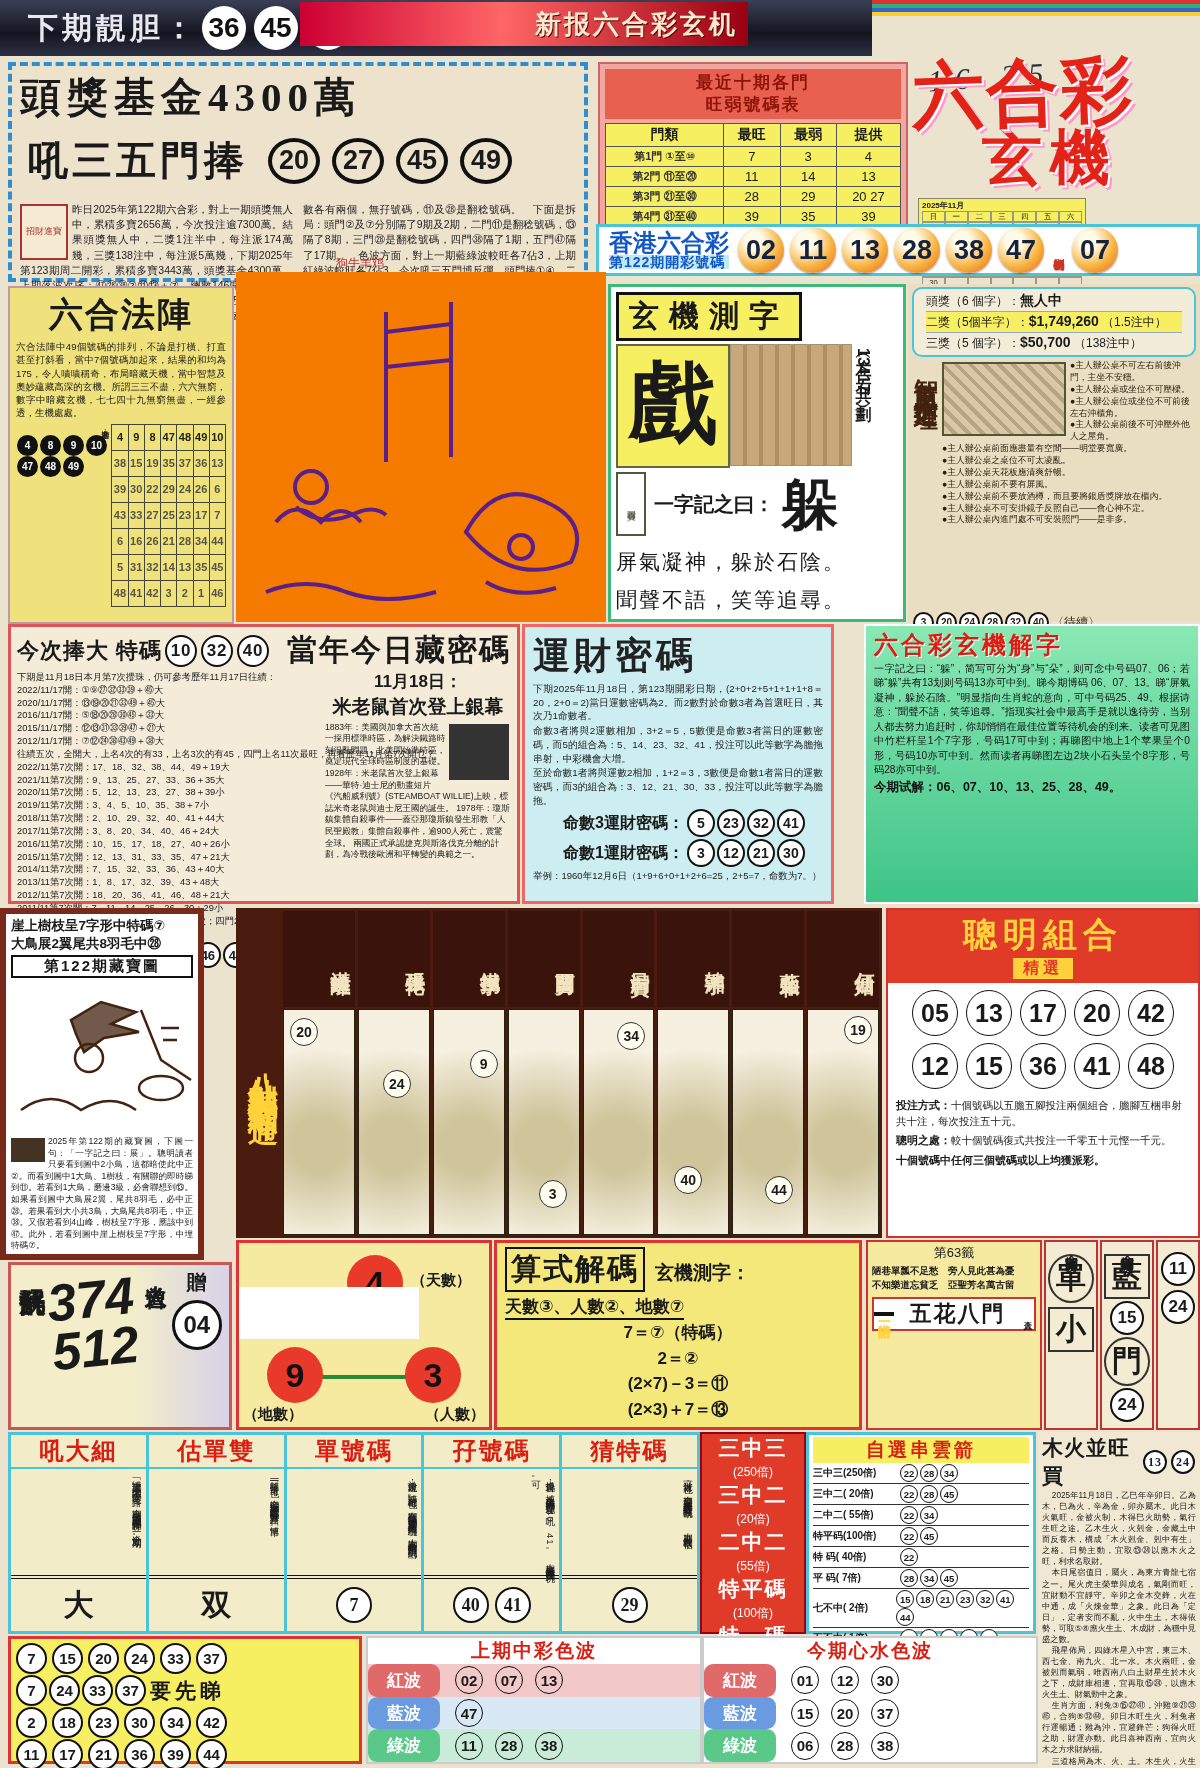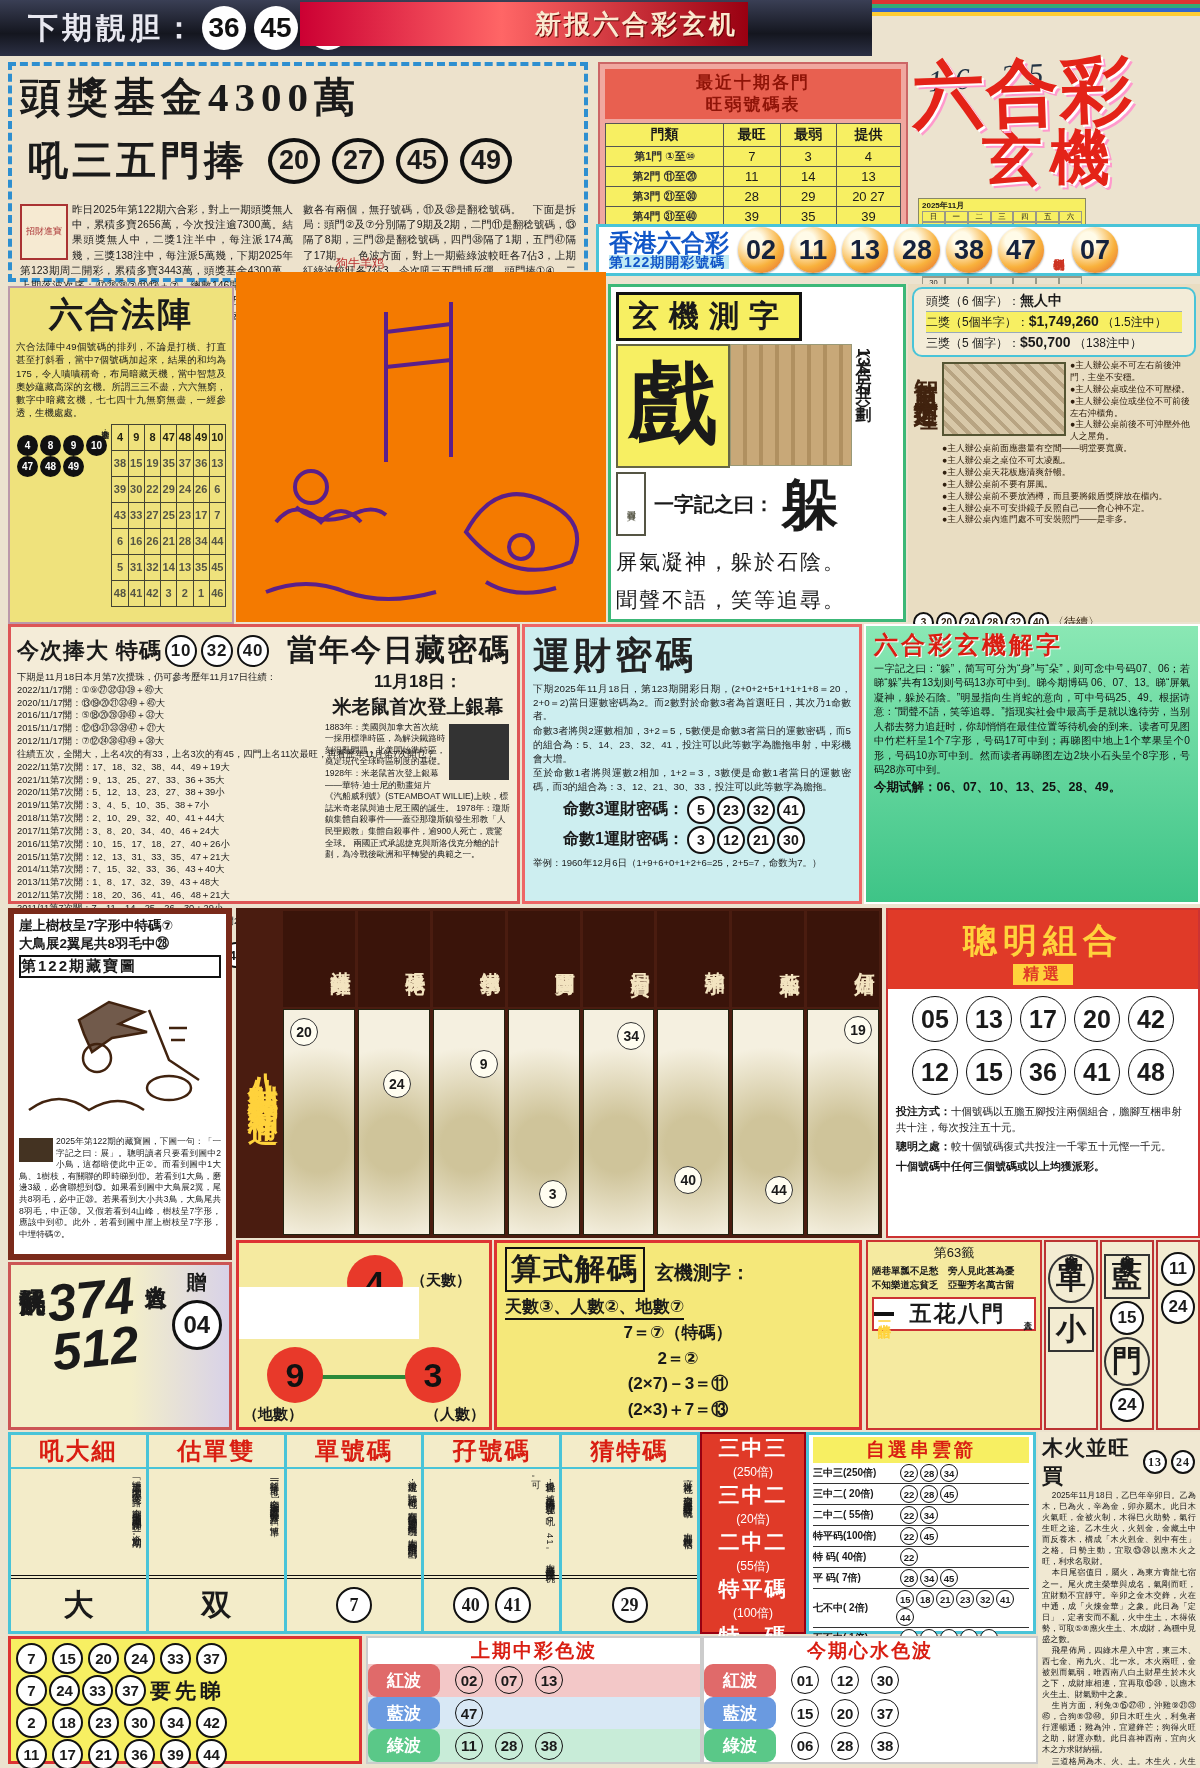--- a/index.html
+++ b/index.html
@@ -111,36 +111,36 @@
   .zangcols{display:flex;gap:8px;}
   .zhist{width:300px;font-size:9.3px;line-height:1.38;}
   .zhist span{display:block;white-space:nowrap;}
   .zev{flex:1;font-size:8.6px;line-height:1.35;}
   .zev .d1{font-size:17px;font-weight:bold;text-align:center;}
   .zev .d2{font-size:19px;font-weight:bold;text-align:center;margin-bottom:2px;}
   .mickey{width:60px;height:56px;background:#333;float:right;margin:2px;}
   .zfoot{display:flex;align-items:center;gap:3px;font-size:13px;font-weight:bold;margin-top:2px;}
   .zfoot .circ{width:22px;height:22px;font-size:13px;}
   
-  .yun{left:522px;top:624px;width:340px;height:280px;background:#cdeef0;border:3px solid #e66;padding:4px 8px;}
+  .yun{left:522px;top:624px;width:312px;height:280px;background:#cdeef0;border:3px solid #e66;padding:4px 8px;}
   .yun h3{margin:0;font-size:37px;font-family:"Liberation Serif",serif;letter-spacing:4px;color:#222;}
   .yun p{margin:1px 0;font-size:9.8px;line-height:1.4;text-align:justify;}
   .yunres{font-size:16px;font-weight:bold;display:flex;align-items:center;gap:2px;margin:2px 0 0 30px;}
   .yunres .circ{width:24px;height:24px;font-size:14px;}
   .yunex{font-size:9.5px;margin-top:3px;}
   
   .jiezi{left:864px;top:624px;width:336px;height:280px;background:linear-gradient(180deg,#8ae8b4,#3ec487);
          border:2px solid #fff;padding:3px 8px;}
   .jiezi h3{margin:0;font-size:24px;color:#d91e12;font-weight:bold;letter-spacing:3px;text-shadow:1px 1px 0 #fff;}
   .jiezi p{margin:1px 0;font-size:10.2px;line-height:1.42;text-align:justify;color:#111;}
   .jiezi .try{font-weight:bold;font-size:12.5px;}
   
-  .zb{left:8px;top:908px;width:224px;height:352px;border:6px solid #7a2a1a;background:#fff;padding:3px 5px;}
+  .zb{left:0;top:908px;width:204px;height:352px;border:6px solid #7a2a1a;background:#fff;padding:3px 5px;}
   .zb .l1{font-size:13.5px;font-weight:bold;white-space:nowrap;}
-  .zb .l3{border:2px solid #111;font-weight:bold;font-size:15px;margin:2px 0;letter-spacing:2px;}
+  .zb .l3{border:2px solid #111;text-align:center;font-weight:bold;font-size:15px;margin:2px 0;letter-spacing:2px;}
   .zb p{font-size:8.6px;line-height:1.35;margin:2px 0;text-align:justify;}
   .chest{width:34px;height:24px;background:#432;float:left;margin:2px 3px 0 0;}
   
   .fu{left:8px;top:1262px;width:224px;height:168px;background:linear-gradient(90deg,#f3eec9 55%,#d8d2e8);
       border:3px solid #c55;display:flex;padding:4px;}
   .fu .flabel{writing-mode:vertical-rl;font-size:26px;font-family:"Liberation Serif",serif;font-weight:bold;}
   .fu .nums{font-size:52px;font-weight:bold;font-style:italic;line-height:0.95;transform:rotate(-6deg);margin:6px 2px;}
   .fu .who{writing-mode:vertical-rl;font-size:22px;font-weight:bold;font-family:"Liberation Serif",serif;}
   .fu .gift{display:flex;flex-direction:column;align-items:center;gap:4px;font-size:20px;font-weight:bold;}
   .fu .gift .circ{width:44px;height:44px;font-size:24px;border-width:3px;}
@@ -151,21 +151,21 @@
   .bxcells{display:flex;flex:1;gap:3px;}
   .bxcell{flex:1;display:flex;flex-direction:column;}
   .bxname{writing-mode:vertical-rl;color:#f3e4c0;background:#3a140a;font-size:20px;font-weight:bold;
           text-align:center;height:96px;letter-spacing:2px;margin:0 auto;width:100%;}
   .bximg{flex:1;background:#f5f0e0;border:1px solid #221;margin-top:2px;position:relative;
          background-image:radial-gradient(circle at 50% 60%,#cfc49a 20%,#f5f0e0 70%);}
   .bxnum{position:absolute;width:26px;height:26px;border:1.5px solid #333;border-radius:50%;background:#fffdf0;
          font-size:14px;font-weight:bold;display:flex;align-items:center;justify-content:center;}
   
   .cm{left:886px;top:908px;width:314px;height:330px;background:#fff;border:2px solid #c33;}
-  .cmhead{background:#e03a28;text-align:center;padding:8px 0 4px;}
+  .cmhead{background:#e03a28;text-align:center;padding:2px 0 4px;}
   .cmhead .t{color:#ffd23c;font-size:34px;font-weight:bold;letter-spacing:6px;font-family:"Liberation Serif",serif;}
   .cmhead .s{color:#e03a28;background:#ffd23c;display:inline-block;font-size:16px;font-weight:bold;padding:0 10px;letter-spacing:4px;}
   .cmrow{display:flex;justify-content:center;gap:6px;margin:7px 0;}
   .cmrow .circ{width:44px;height:44px;font-size:25px;border-width:1.5px;font-weight:bold;}
   .cmtext{font-size:10.5px;line-height:1.45;padding:2px 8px;}
   .cmtext b{font-size:11px;}
   .cmlast{font-size:11px;font-weight:bold;padding:2px 8px;}
   
   .tdr{left:236px;top:1240px;width:256px;height:190px;background:#f5eaa0;border:3px solid #d33;position:relative;}
   .tdr .node{position:absolute;width:56px;height:56px;border-radius:50%;background:#e8392a;color:#111;

